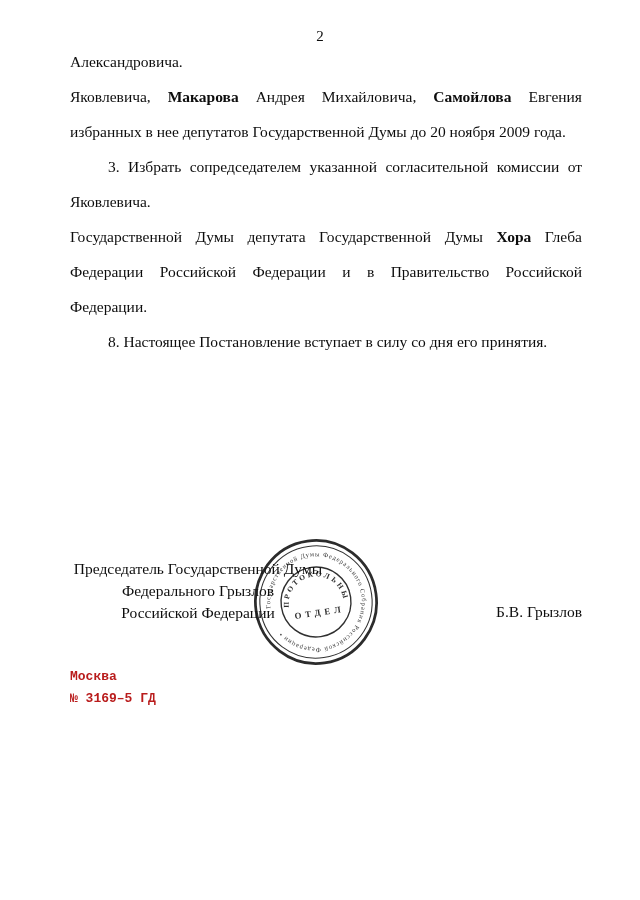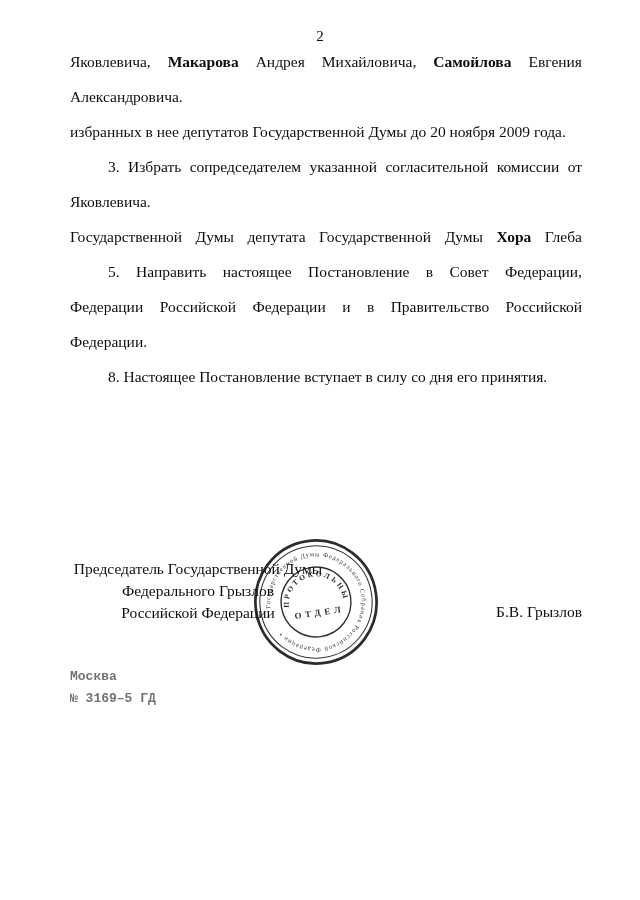--- a/index.html
+++ b/index.html
@@ -48,45 +48,44 @@
   }
   .stamp svg { width: 128px; height: 128px; display: block; }
   .stamp .ring-text  { font-family: "Liberation Serif", serif; font-size: 6.6px; letter-spacing: 0.9px; fill: #1a1a1a; }
   .stamp .arc-text   { font-family: "Liberation Serif", serif; font-size: 7.6px; font-weight: 700; letter-spacing: 2.4px; fill: #151515; }
   .stamp .center-text{ font-family: "Liberation Serif", serif; font-size: 9px;  font-weight: 700; letter-spacing: 4px;  fill: #151515; }
 
   .footer {
     position: absolute; top: 666px; left: 70px;
     font-family: "Liberation Mono", "DejaVu Sans Mono", monospace;
     font-size: 13px; font-weight: 700; line-height: 22px;
-    color: #737373;
+    color: #b91c1c;
   }
 </style>
 </head>
 <body>
 
 <div class="page">
 
   <div class="page-number">2</div>
 
   <div class="body-text">
     <div class="para">
+        <div class="line last"><span>Александровича.</span></div>
         <div class="line"><span>Яковлевича, </span><b>Макарова</b><span> Андрея Михайловича, </span><b>Самойлова</b><span> Евгения</span></div>
-        <div class="line last"><span>Александровича.</span></div>
       </div>
     <div class="para">
         <div class="line last"><span>избранных в нее депутатов Государственной Думы до 20 ноября 2009 года.</span></div>
       </div>
     <div class="para">
         <div class="line indent"><span>3. Избрать сопредседателем указанной согласительной комиссии от</span></div>
         <div class="line last"><span>Яковлевича.</span></div>
         <div class="line"><span>Государственной Думы депутата Государственной Думы </span><b>Хора</b><span> Глеба</span></div>
       </div>
     <div class="para">
-        <div class="line indent"><span>5. Направить настоящее Постановление в Совет Федерации,</span></div>
         <div class="line"><span>Федерации Российской Федерации и в Правительство Российской</span></div>
         <div class="line last"><span>Федерации.</span></div>
       </div>
     <div class="para">
         <div class="line last indent"><span>8. Настоящее Постановление вступает в силу со дня его принятия.</span></div>
       </div>
   </div>
 
   <div class="signature">
     <div class="sig-title">

